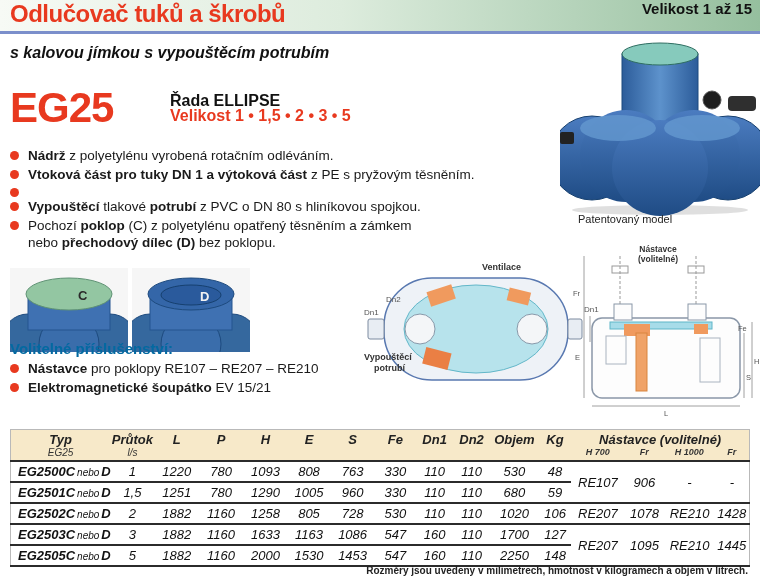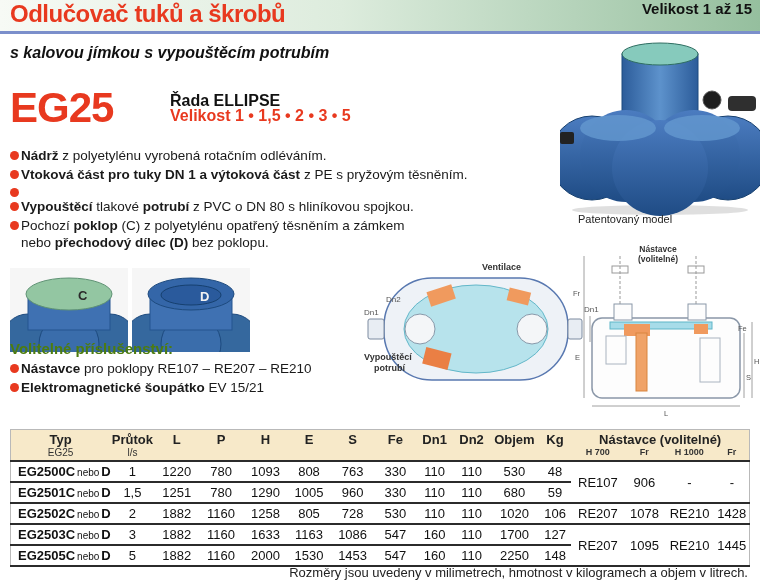--- a/index.html
+++ b/index.html
@@ -16,47 +16,47 @@
   .header-rule{position:absolute;left:0;top:31px;width:760px;height:3px;background:#7b8fcb;}
   .subtitle{position:absolute;left:10px;top:44px;font-size:16px;font-weight:bold;font-style:italic;color:#111;}
 
   
   .prod-code{position:absolute;left:10px;top:84px;font-size:42px;font-weight:bold;color:#e8391f;letter-spacing:-1px;}
   .prod-series{position:absolute;left:170px;top:92px;font-size:16px;font-weight:bold;color:#111;}
   .prod-sizes{position:absolute;left:170px;top:107px;font-size:16px;font-weight:bold;color:#e8391f;}
 
   
   ul.blist{position:absolute;margin:0;padding:0;list-style:none;}
-  ul.blist li{display:flex;gap:2px;font-size:13.5px;line-height:17.5px;margin-bottom:1px;}
+  ul.blist li{display:flex;gap:9px;font-size:13.5px;line-height:17.5px;margin-bottom:1px;}
   .dot{flex:0 0 auto;width:9px;height:9px;border-radius:50%;background:#e8391f;margin-top:4px;}
   #features{left:10px;top:147px;width:520px;}
   #acc-list{left:10px;top:360px;width:360px;}
-  .acc-head{position:absolute;left:10px;top:340px;font-size:15px;font-weight:bold;color:#4d7c0f;}
+  .acc-head{position:absolute;left:10px;top:340px;font-size:15px;font-weight:bold;color:#0369a1;}
 
   
   .photo-main{position:absolute;left:560px;top:36px;}
   .photo-caption{position:absolute;left:578px;top:213px;font-size:11px;color:#222;}
   .photo-c{position:absolute;left:10px;top:268px;}
   .photo-d{position:absolute;left:132px;top:268px;}
   .diagram{position:absolute;left:362px;top:238px;}
 
   
   .tbl-wrap{position:absolute;left:10px;top:429px;width:740px;}
-  table{border-collapse:collapse;width:100%;table-layout:fixed;border:1px solid #b9b9b9;}
+  table{border-collapse:collapse;width:100%;table-layout:fixed;border:1px solid #b9b9b9;font-style:italic;}
   thead th{background:#f7e9c9;font-weight:bold;color:#222;font-size:13px;padding:2px 0 1px;
            vertical-align:top;border-bottom:2px solid #2b2b2b;}
   .h2{font-weight:normal;font-size:10px;color:#333;min-height:12px;}
   .nsub{display:grid;grid-template-columns:7.2fr 5.4fr 6.8fr 4.7fr;font-weight:bold;font-size:9px;color:#333;}
   tbody td{font-size:13px;text-align:center;height:19px;padding:0;border-bottom:2px solid #2b2b2b;color:#111;}
   tbody td.typ{text-align:left;padding-left:7px;white-space:nowrap;}
   tbody td.typ .code{font-weight:bold;}
   tbody td.typ .nebo{font-size:10px;font-weight:normal;padding:0 2px;}
   tbody td.typ .dd{font-weight:bold;}
   td.merge{border-bottom:2px solid #2b2b2b;}
-  .footer-note{position:absolute;right:12px;top:565px;font-size:13px;font-weight:normal;color:#222;}
+  .footer-note{position:absolute;right:12px;top:565px;font-size:10px;font-weight:bold;color:#222;}
 
   svg text{font-family:"Liberation Sans",sans-serif;}
 </style>
 </head>
 <body>
 
 <div id="page">
 
   <div class="header-bar">
     <span class="header-title">Odlučovač tuků a škrobů</span>

